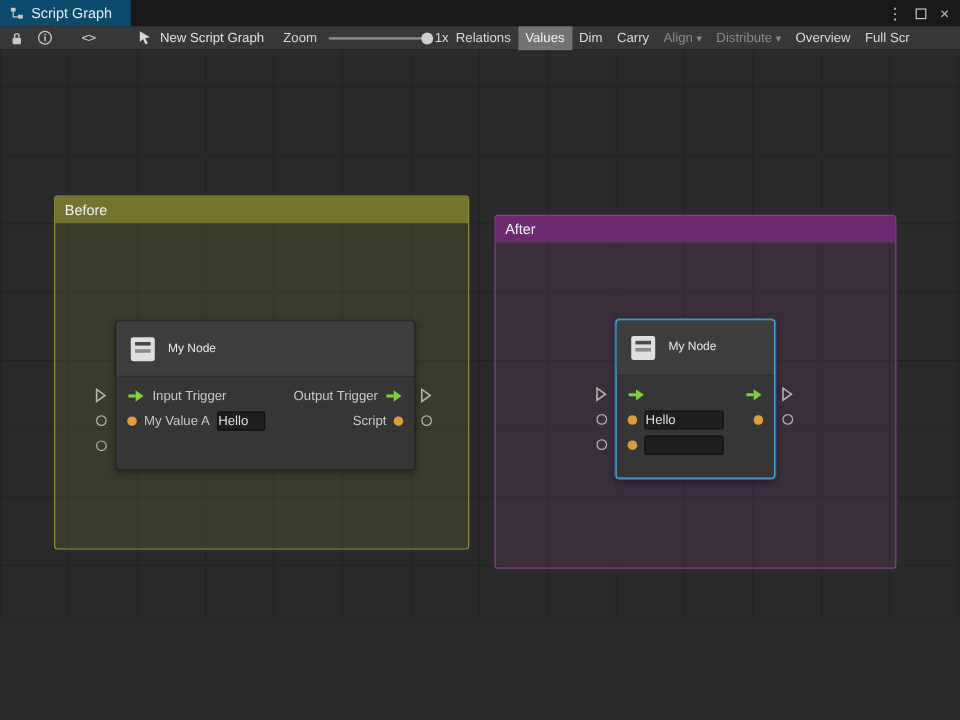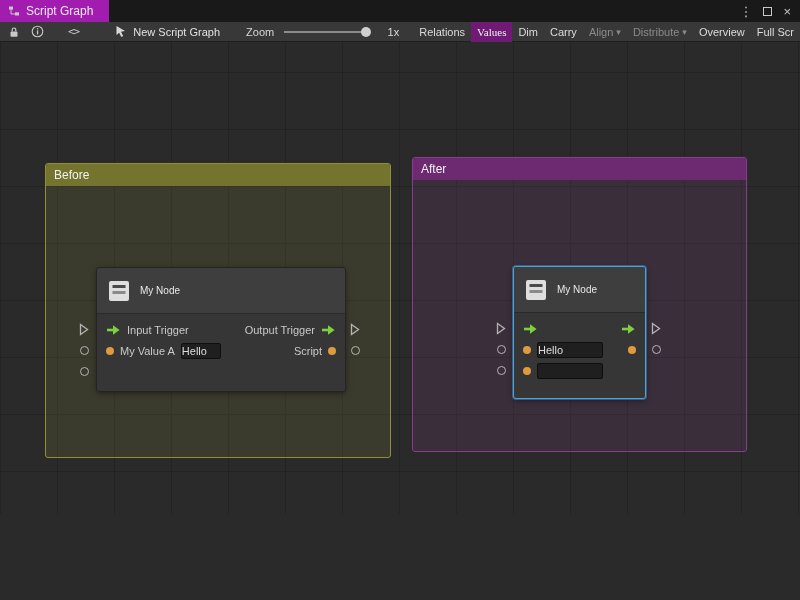--- a/index.html
+++ b/index.html
@@ -1,54 +1,54 @@
 <!DOCTYPE html>
 <html><head>
 <meta charset="utf-8">
 <style>
   * { margin:0; padding:0; box-sizing:border-box; font-family:"Liberation Sans", sans-serif; }
   html,body { width:800px; height:600px; overflow:hidden; }
   body { position:relative; background:#2a2a2a; color:#d2d2d2; font-size:11px; }
 
   
   .titlebar { position:absolute; top:0; left:0; width:800px; height:22px; background:#191919; display:flex; align-items:stretch; }
-  .tab { display:flex; align-items:center; gap:6px; padding:0 16px 0 8px; background:#a21caf; font-size:12px; color:#ececec; }
+  .tab { display:flex; align-items:center; gap:6px; padding:0 16px 0 8px; background:#0c4a6e; font-size:12px; color:#ececec; }
   .win-controls { margin-left:auto; display:flex; align-items:center; gap:11px; padding-right:9px; color:#c8c8c8; font-size:13px; }
   .wc { cursor:default; line-height:1; }
   .maximize-box { width:9px; height:9px; border:1px solid #c8c8c8; display:inline-block; }
 
   
   .toolbar { position:absolute; top:22px; left:0; width:800px; height:20px; background:#383838; border-bottom:1px solid #1e1e1e; display:flex; align-items:center; font-size:11px; color:#dcdcdc; white-space:nowrap; }
   .ticon { display:inline-flex; align-items:center; justify-content:center; }
   .icon-lock { margin-left:8px; }
   .icon-info { margin-left:11px; }
   .icon-code { margin-left:24px; font-family:"DejaVu Sans Mono", monospace; font-size:11px; color:#c8c8c8; letter-spacing:-1px; }
   .icon-asset { margin-left:36px; }
   .graph-name { margin-left:6px; color:#e2e2e2; }
-  .zoom-label { margin-left:26px; color:#d6d6d6; }
+  .zoom-label { margin-left:16px; color:#d6d6d6; }
   .zoom-slider { margin-left:10px; width:84px; height:2px; background:#8c8c8c; position:relative; }
   .zoom-knob { position:absolute; right:-3px; top:-4px; width:10px; height:10px; border-radius:50%; background:#cfcfcf; }
-  .zoom-value { margin-left:20px; }
-  .tb-buttons { margin-left:14px; display:flex; align-items:center; height:20px; }
+  .zoom-value { margin-left:4px; }
+  .tb-buttons { margin-left:0; display:flex; align-items:center; height:20px; }
   .tb-btn { display:flex; align-items:center; padding:0 6px; height:20px; cursor:default; }
-  .tb-btn.active { background:#701a75; color:#f0f0f0;font-family:Liberation Serif, serif; }
+  .tb-btn.active { background:#737373; color:#f0f0f0; }
   .tb-btn.disabled { color:#8b8b8b; }
   .dd { margin-left:3px; font-size:9px; }
 
   
   .canvas { position:absolute; top:42px; left:0; width:800px; height:472px; background-color:#2a2a2a;
     background-image:linear-gradient(#232323 1px, transparent 1px), linear-gradient(90deg,#232323 1px, transparent 1px);
     background-size:57px 57px; background-position:0px 30px; }
 
   
   .group { position:absolute; border-radius:3px; }
   .group-header { height:22px; line-height:22px; font-size:12px; padding-left:8px; color:#f2f2f2; border-radius:2px 2px 0 0; }
   .group-before { left:45px; top:121px; width:346px; height:295px; border:1px solid #8f8f3a; background:rgba(150,150,60,0.16); }
   .gh-before { background:#74742e; }
-  .group-after { left:412px; top:115px; width:335px; height:295px; border:1px solid #8a3d8f; background:rgba(170,80,175,0.13); }
+  .group-after { left:412px; top:137px; width:335px; height:295px; border:1px solid #8a3d8f; background:rgba(170,80,175,0.13); }
   .gh-after { background:#6d2a70; }
 
   
   .node { position:absolute; background:#363636; border:1px solid #242424; border-radius:3px; box-shadow:0 2px 6px rgba(0,0,0,0.4); }
   .node-before { left:96px; top:225px; width:250px; height:125px; }
   .node-after { left:513px; top:224px; width:133px; height:133px; border:1px solid #4aa3dd; box-shadow:0 0 0 1px rgba(74,163,221,0.45), 0 2px 6px rgba(0,0,0,0.4); }
   .node-header { height:46px; display:flex; align-items:center; gap:9px; padding:0 10px; background:#3e3e3e; border-bottom:1px solid #292929; border-radius:3px 3px 0 0; }
   .node-title { font-size:10px; color:#e8e8e8; }
   .node-rows { padding-top:5px; }
   .node-row { height:21px; display:flex; align-items:center; gap:6px; padding:0 9px; }

